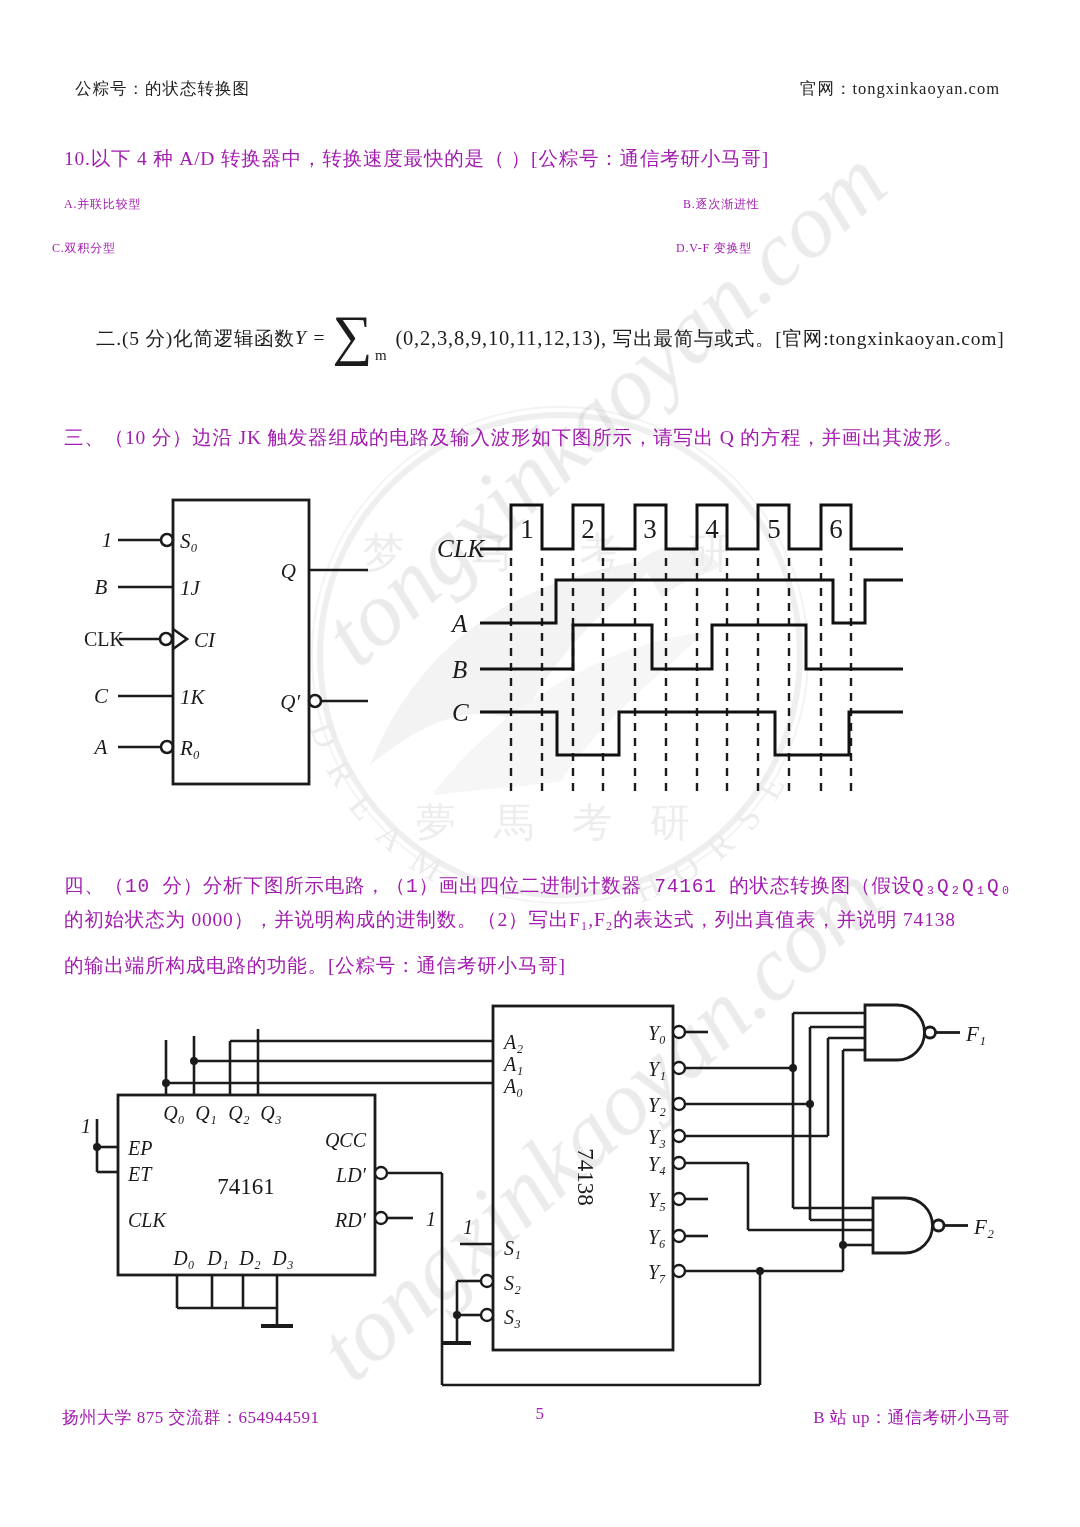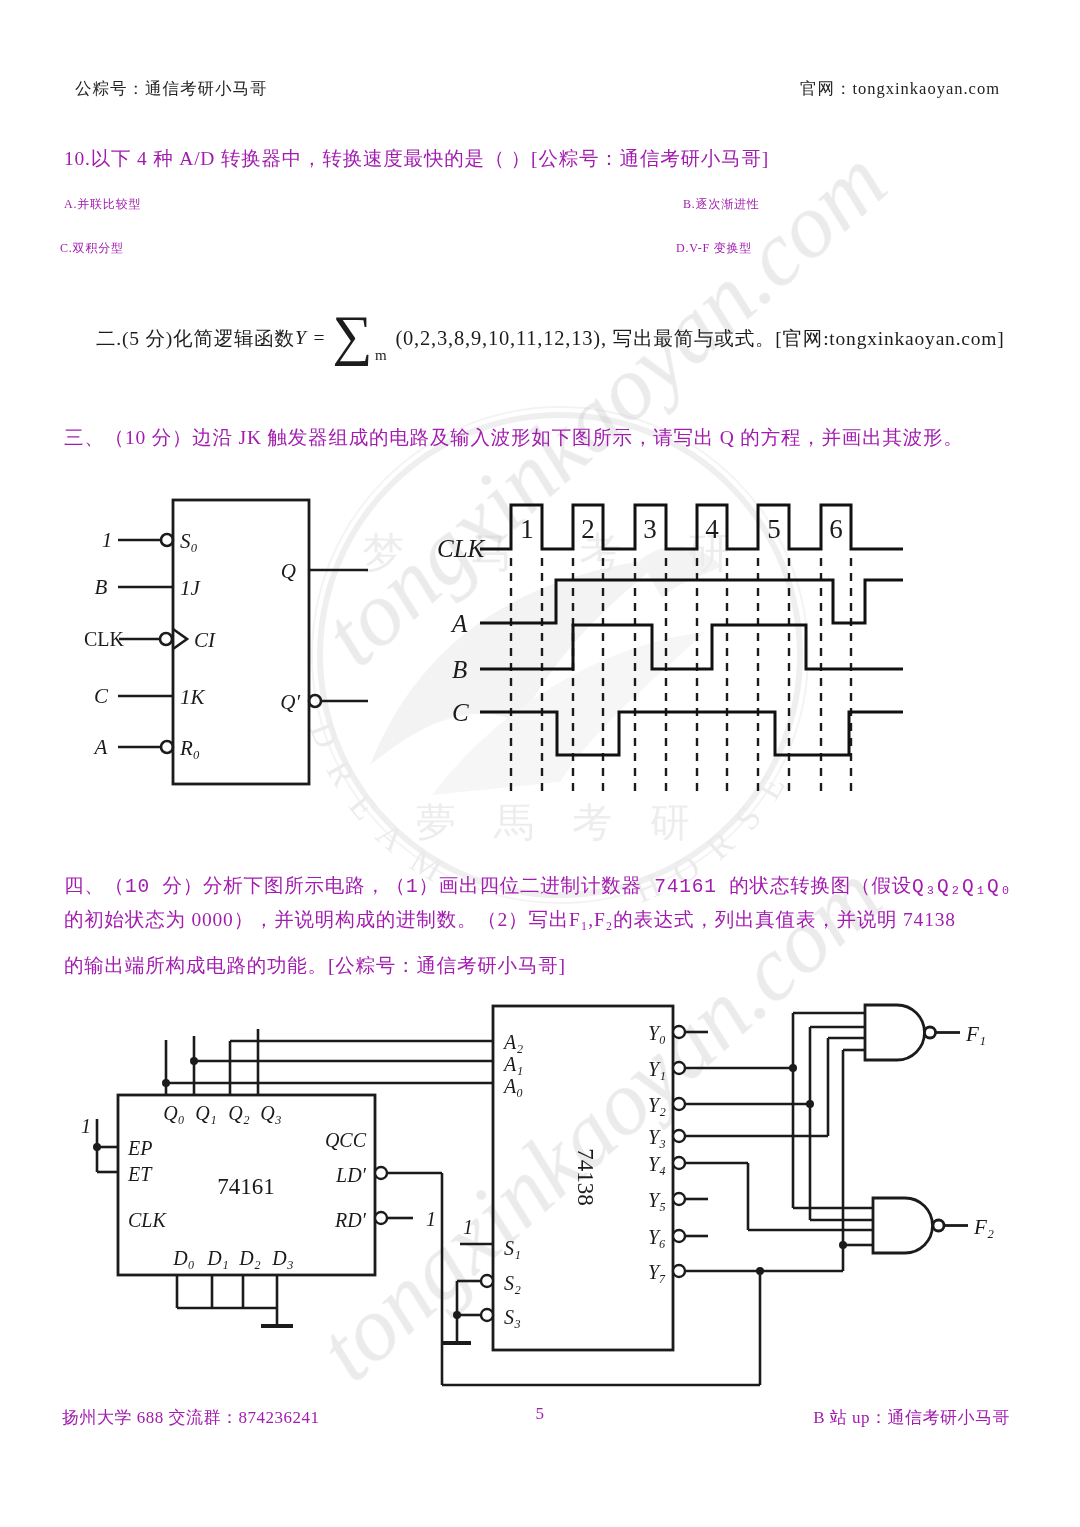--- a/index.html
+++ b/index.html
@@ -44,27 +44,27 @@
       </defs>
       <text class="wm-arc"><textPath href="#arcB" startOffset="9%">DREAM</textPath></text>
       <text class="wm-arc"><textPath href="#arcB" startOffset="60%">HORSE</textPath></text>
     </g>
     <g opacity="0.32">
       <text class="wm-big" text-anchor="middle" transform="translate(625,430) rotate(-42)">tongxinkaoyan.com</text>
       <text class="wm-big" text-anchor="middle" transform="translate(620,1145) rotate(-42)">tongxinkaoyan.com</text>
     </g>
   </svg>
 
-  <div class="t hdr" style="left:75px;top:78px;">公粽号：通信考研小马哥</div>
+  <div class="t hdr" style="left:75px;top:78px;">公粽号：的状态转换图</div>
   <div class="t hdr" style="right:80px;top:78px;">官网：tongxinkaoyan.com</div>
 
   <div class="t body-line" style="left:64px;top:145px;">10.以下 4 种 A/D 转换器中，转换速度最快的是（        ）[公粽号：通信考研小马哥]</div>
   <div class="t opt" style="left:64px;top:196px;">A.并联比较型</div>
   <div class="t opt" style="left:683px;top:196px;">B.逐次渐进性</div>
-  <div class="t opt" style="left:60px;top:240px;">C.双积分型</div>
+  <div class="t opt" style="left:52px;top:240px;">C.双积分型</div>
   <div class="t opt" style="left:676px;top:240px;text-align:right;">D.V-F 变换型</div>
 
   <div class="formula-row" style="left:64px;top:302px;height:72px;">
     <span>二.(5 分)化简逻辑函数</span>
     <span class="ital">Y =</span>
     <span class="sigma">∑</span>
     <span class="sigma-sub">m</span>
     <span style="font-size:20.5px;">(0,2,3,8,9,10,11,12,13),</span>
     <span style="margin-left:6px;">写出最简与或式。[官网:tongxinkaoyan.com]</span>
   </div>
@@ -265,17 +265,17 @@
     </g>
     <g stroke="#1b1b1b" stroke-width="2.8" fill="none">
       <path d="M873,1198 H905 A27.5,27.5 0 0 1 905,1253 H873 Z"></path>
       <circle cx="938.5" cy="1225.5" r="5.5" fill="#fff"></circle>
       <line x1="944" y1="1225.5" x2="968" y2="1225.5"></line>
     </g>
     <text class="pin-lbl" x="966" y="1041">F₁</text>
     <text class="pin-lbl" x="974" y="1234">F₂</text>
   </svg>
 
-  <div class="t ftr" style="left:62px;top:1406px;">扬州大学 688 交流群：874236241</div>
+  <div class="t ftr" style="left:62px;top:1406px;">扬州大学 875 交流群：654944591</div>
   <div class="t ftr" style="left:0;width:1080px;text-align:center;top:1404px;">5</div>
   <div class="t ftr" style="right:70px;top:1406px;">B 站 up：通信考研小马哥</div>
 
 </div>
 
 </body></html>

